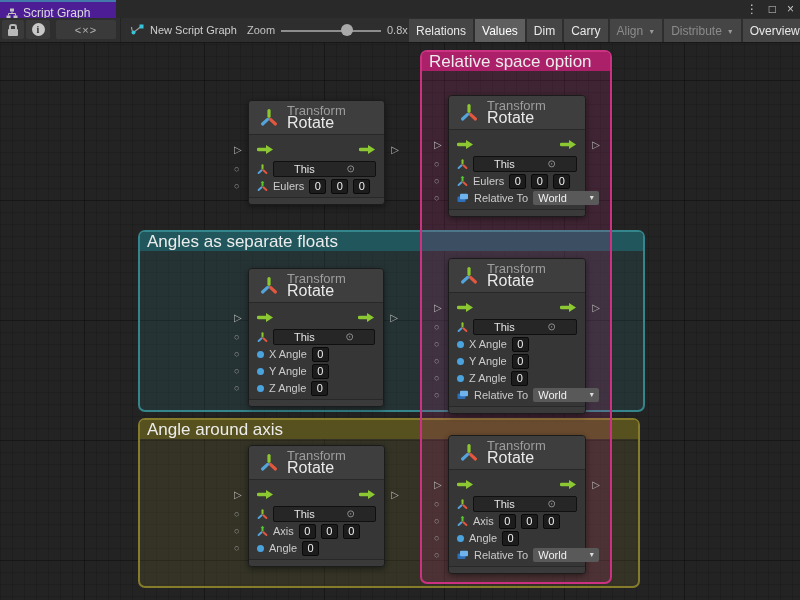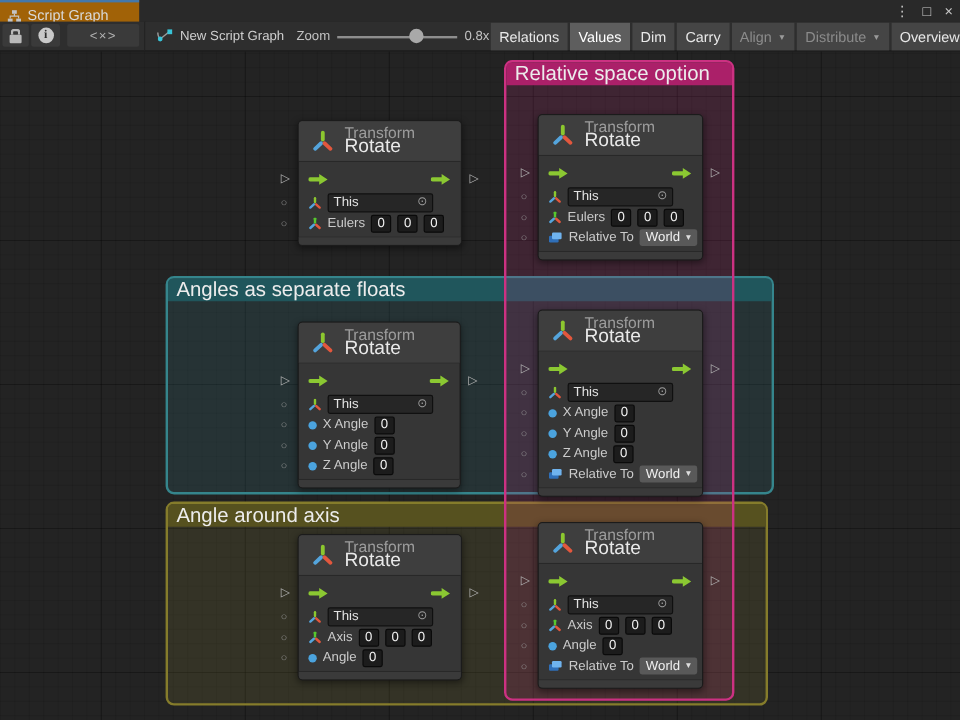--- a/index.html
+++ b/index.html
@@ -1,21 +1,21 @@
 <!DOCTYPE html>
 <html><head>
 <meta charset="utf-8">
 <style>
   html,body{margin:0;padding:0}
   body{width:800px;height:600px;overflow:hidden;position:relative;background:#222;
        font-family:"Liberation Sans",sans-serif;cursor:default;user-select:none}
 
   
   .tabbar{position:absolute;top:0;left:0;right:0;height:18px;background:#292929}
-  .tab{position:absolute;left:0;top:0;width:116px;height:24px;background:#a16207;
+  .tab{position:absolute;left:0;top:0;width:116px;height:24px;background:#4c1d95;
        border-top:2px solid #4478aa;box-sizing:border-box;display:flex;align-items:center;
        gap:5px;padding-left:6px;color:#d9d9d9;font-size:12px;white-space:nowrap}
   .winctl{position:absolute;right:6px;top:0;height:18px;display:flex;align-items:center;
           gap:11px;color:#c9c9c9;font-size:12px}
   .winctl span{cursor:pointer}
 
   
   .toolbar{position:absolute;top:18px;left:0;right:0;height:25px;background:#2e2e2e;
            border-bottom:1px solid #171717;box-sizing:border-box}
   .ibtn{position:absolute;top:2px;height:19px;background:#3a3a3a;display:flex;
@@ -76,24 +76,24 @@
   .frow{height:20px;justify-content:space-between;margin-bottom:2px}
   .nfoot{height:6px;border-top:1px solid #282828;background:#3a3a3a;border-radius:0 0 3px 3px}
   .port{position:absolute;top:50%;transform:translateY(-50%);color:#9b9b9b;cursor:crosshair}
   .pl{left:-15px}.pr{right:-15px}
   .tri{font-size:10px;color:#b2b2b2}
   .circ{font-size:9px}
   .rlabel{font-size:11px;color:#cbcbcb;white-space:nowrap}
   .vbox{background:#1c1c1c;border:1px solid #0a0a0a;border-radius:2px;color:#f0f0f0;font-size:11px;
         line-height:13px;padding:0 4px;min-width:7px;text-align:center}
   .thisf{display:flex;align-items:center;justify-content:space-between;background:#262626;
-         border:1px solid #101010;border-radius:2px;width:78px;padding:0 4px;font-size:11px;
+         border:1px solid #101010;border-radius:2px;width:78px;padding:0 20px;font-size:11px;
          color:#e4e4e4;line-height:14px}
   .picker{color:#9a9a9a;font-size:10px}
-  .dd{display:flex;align-items:center;gap:5px;background:#595959;border-radius:2px;padding:0 5px;
+  .dd{display:flex;align-items:center;gap:23px;background:#595959;border-radius:2px;padding:0 5px;
       font-size:11px;color:#f0f0f0;line-height:14px;cursor:pointer}
   .ddcaret{font-size:8px;color:#ddd}
   .fdot{width:7px;height:7px;border-radius:50%;background:#4ba3de;flex:none}
   svg{flex:none}
 </style>
 </head>
 <body>
 
 <div class="tabbar">
   <div class="tab">

